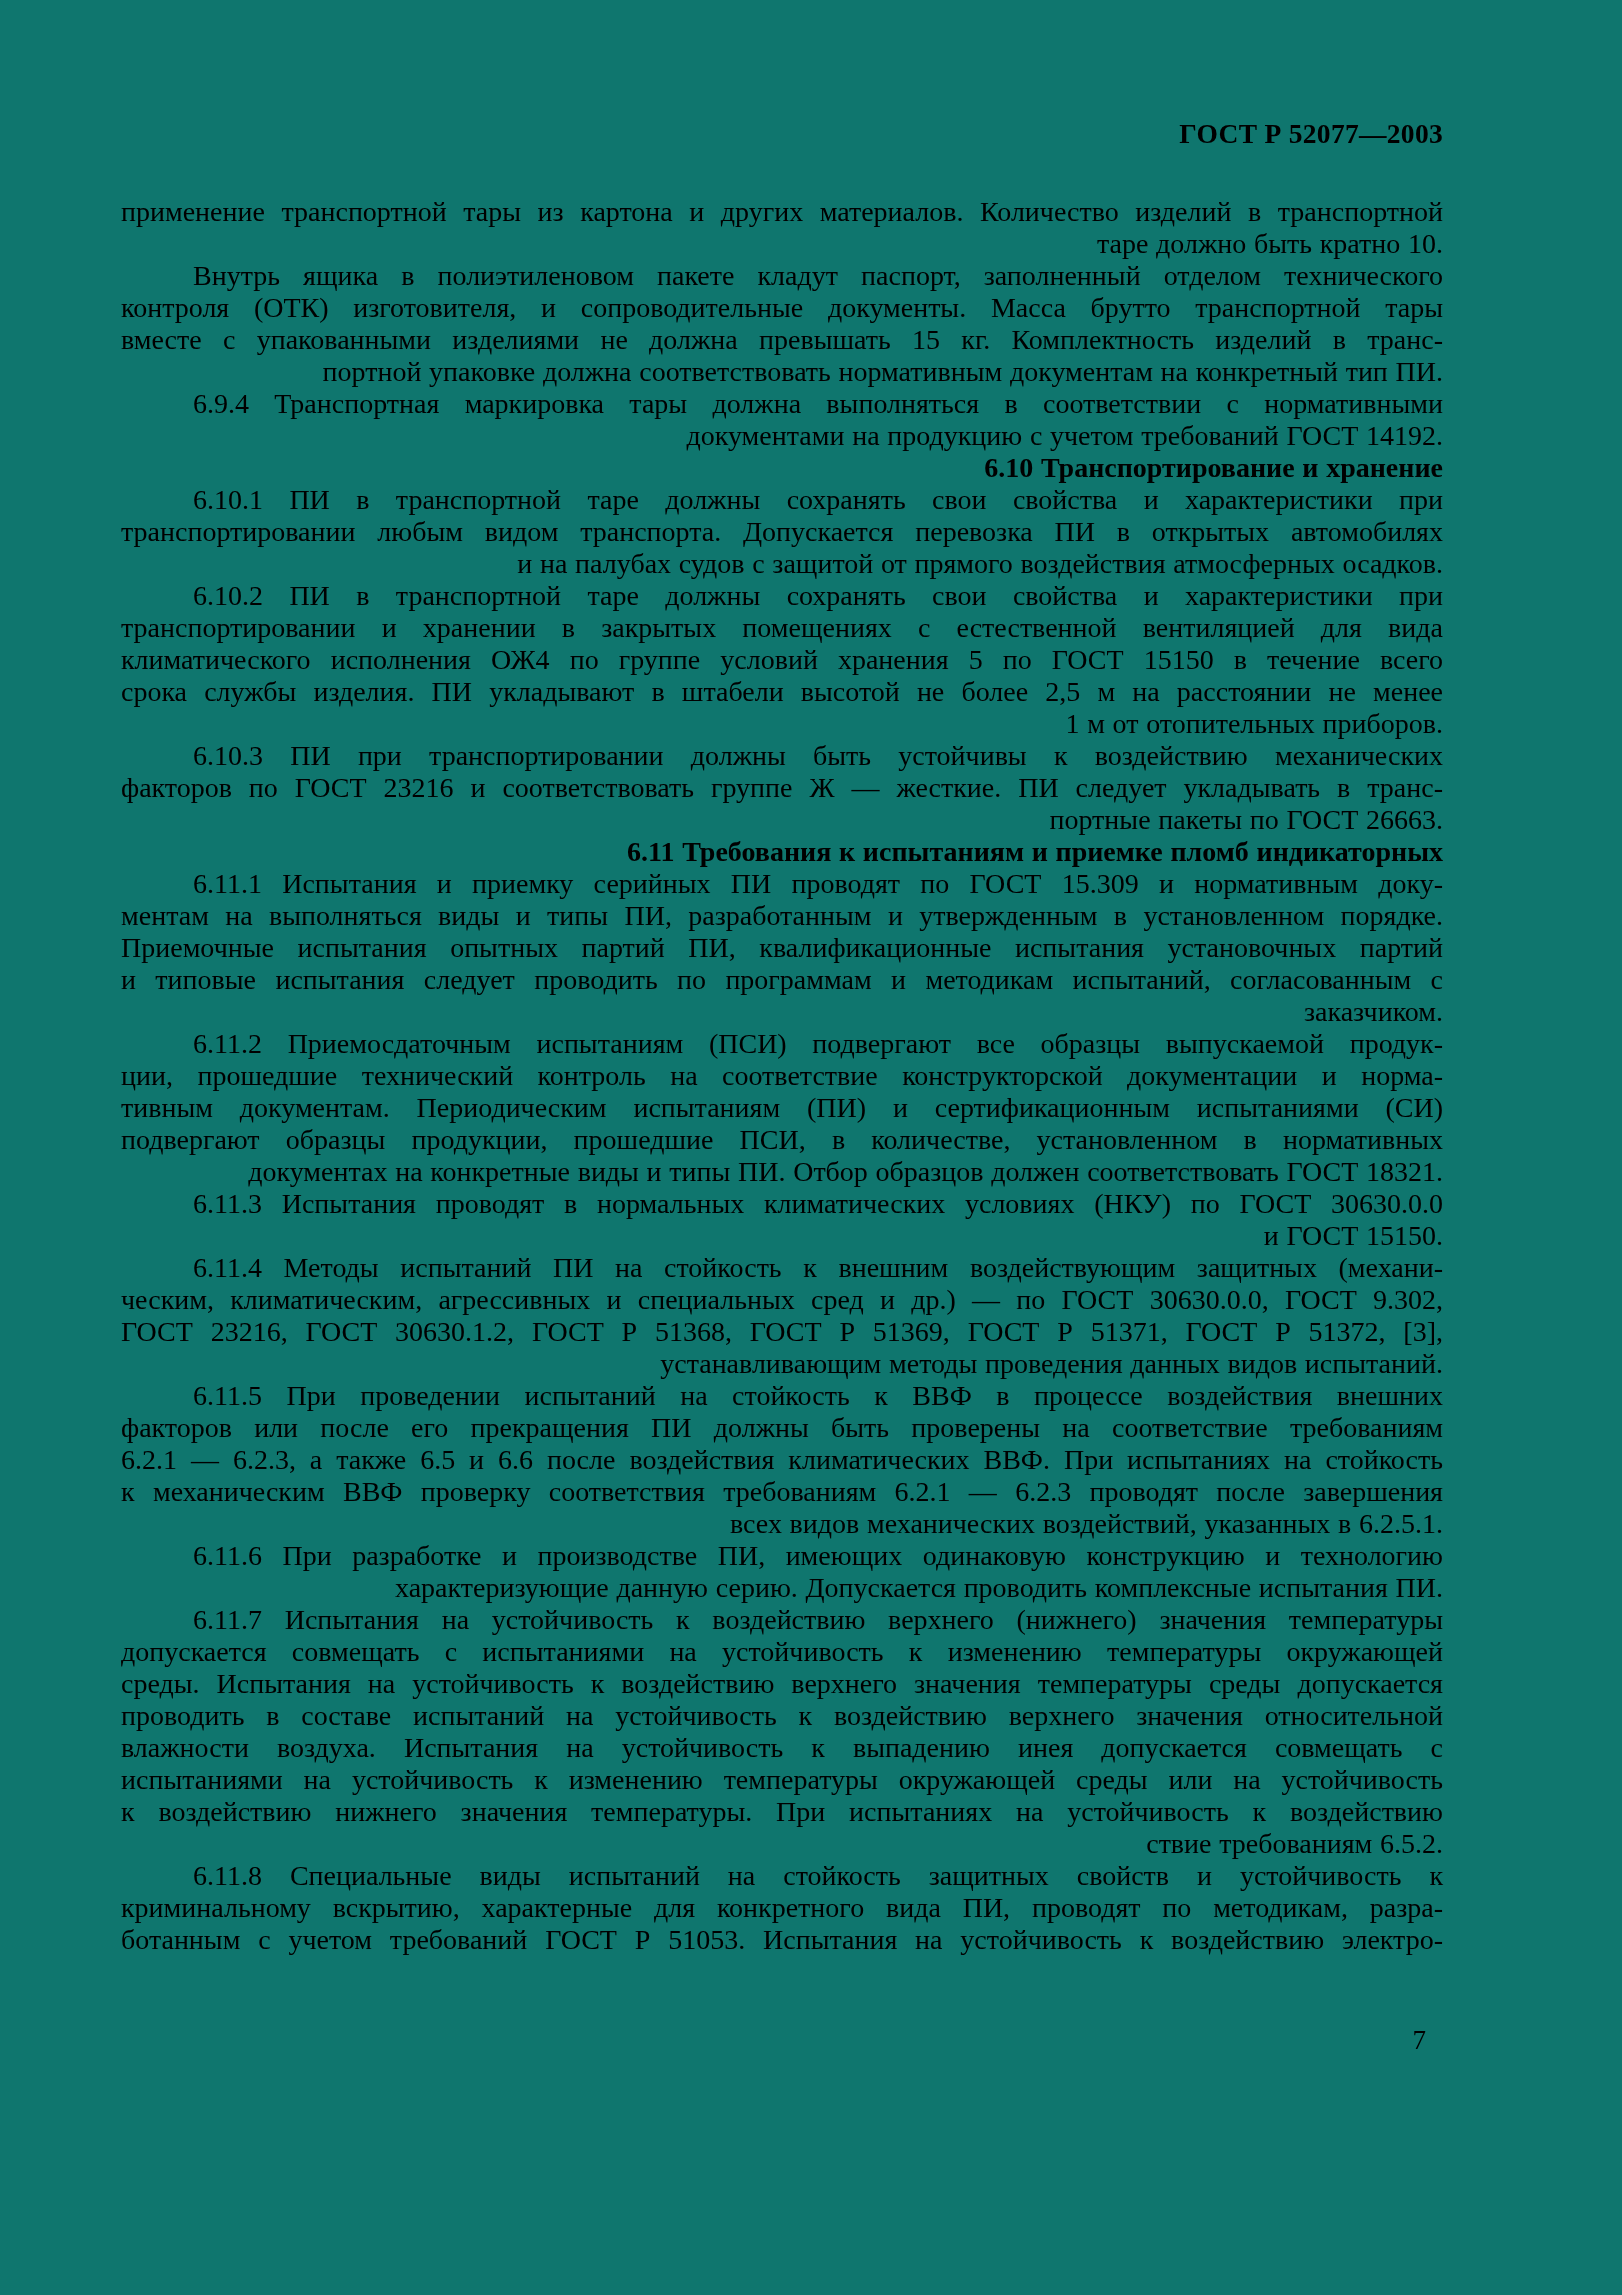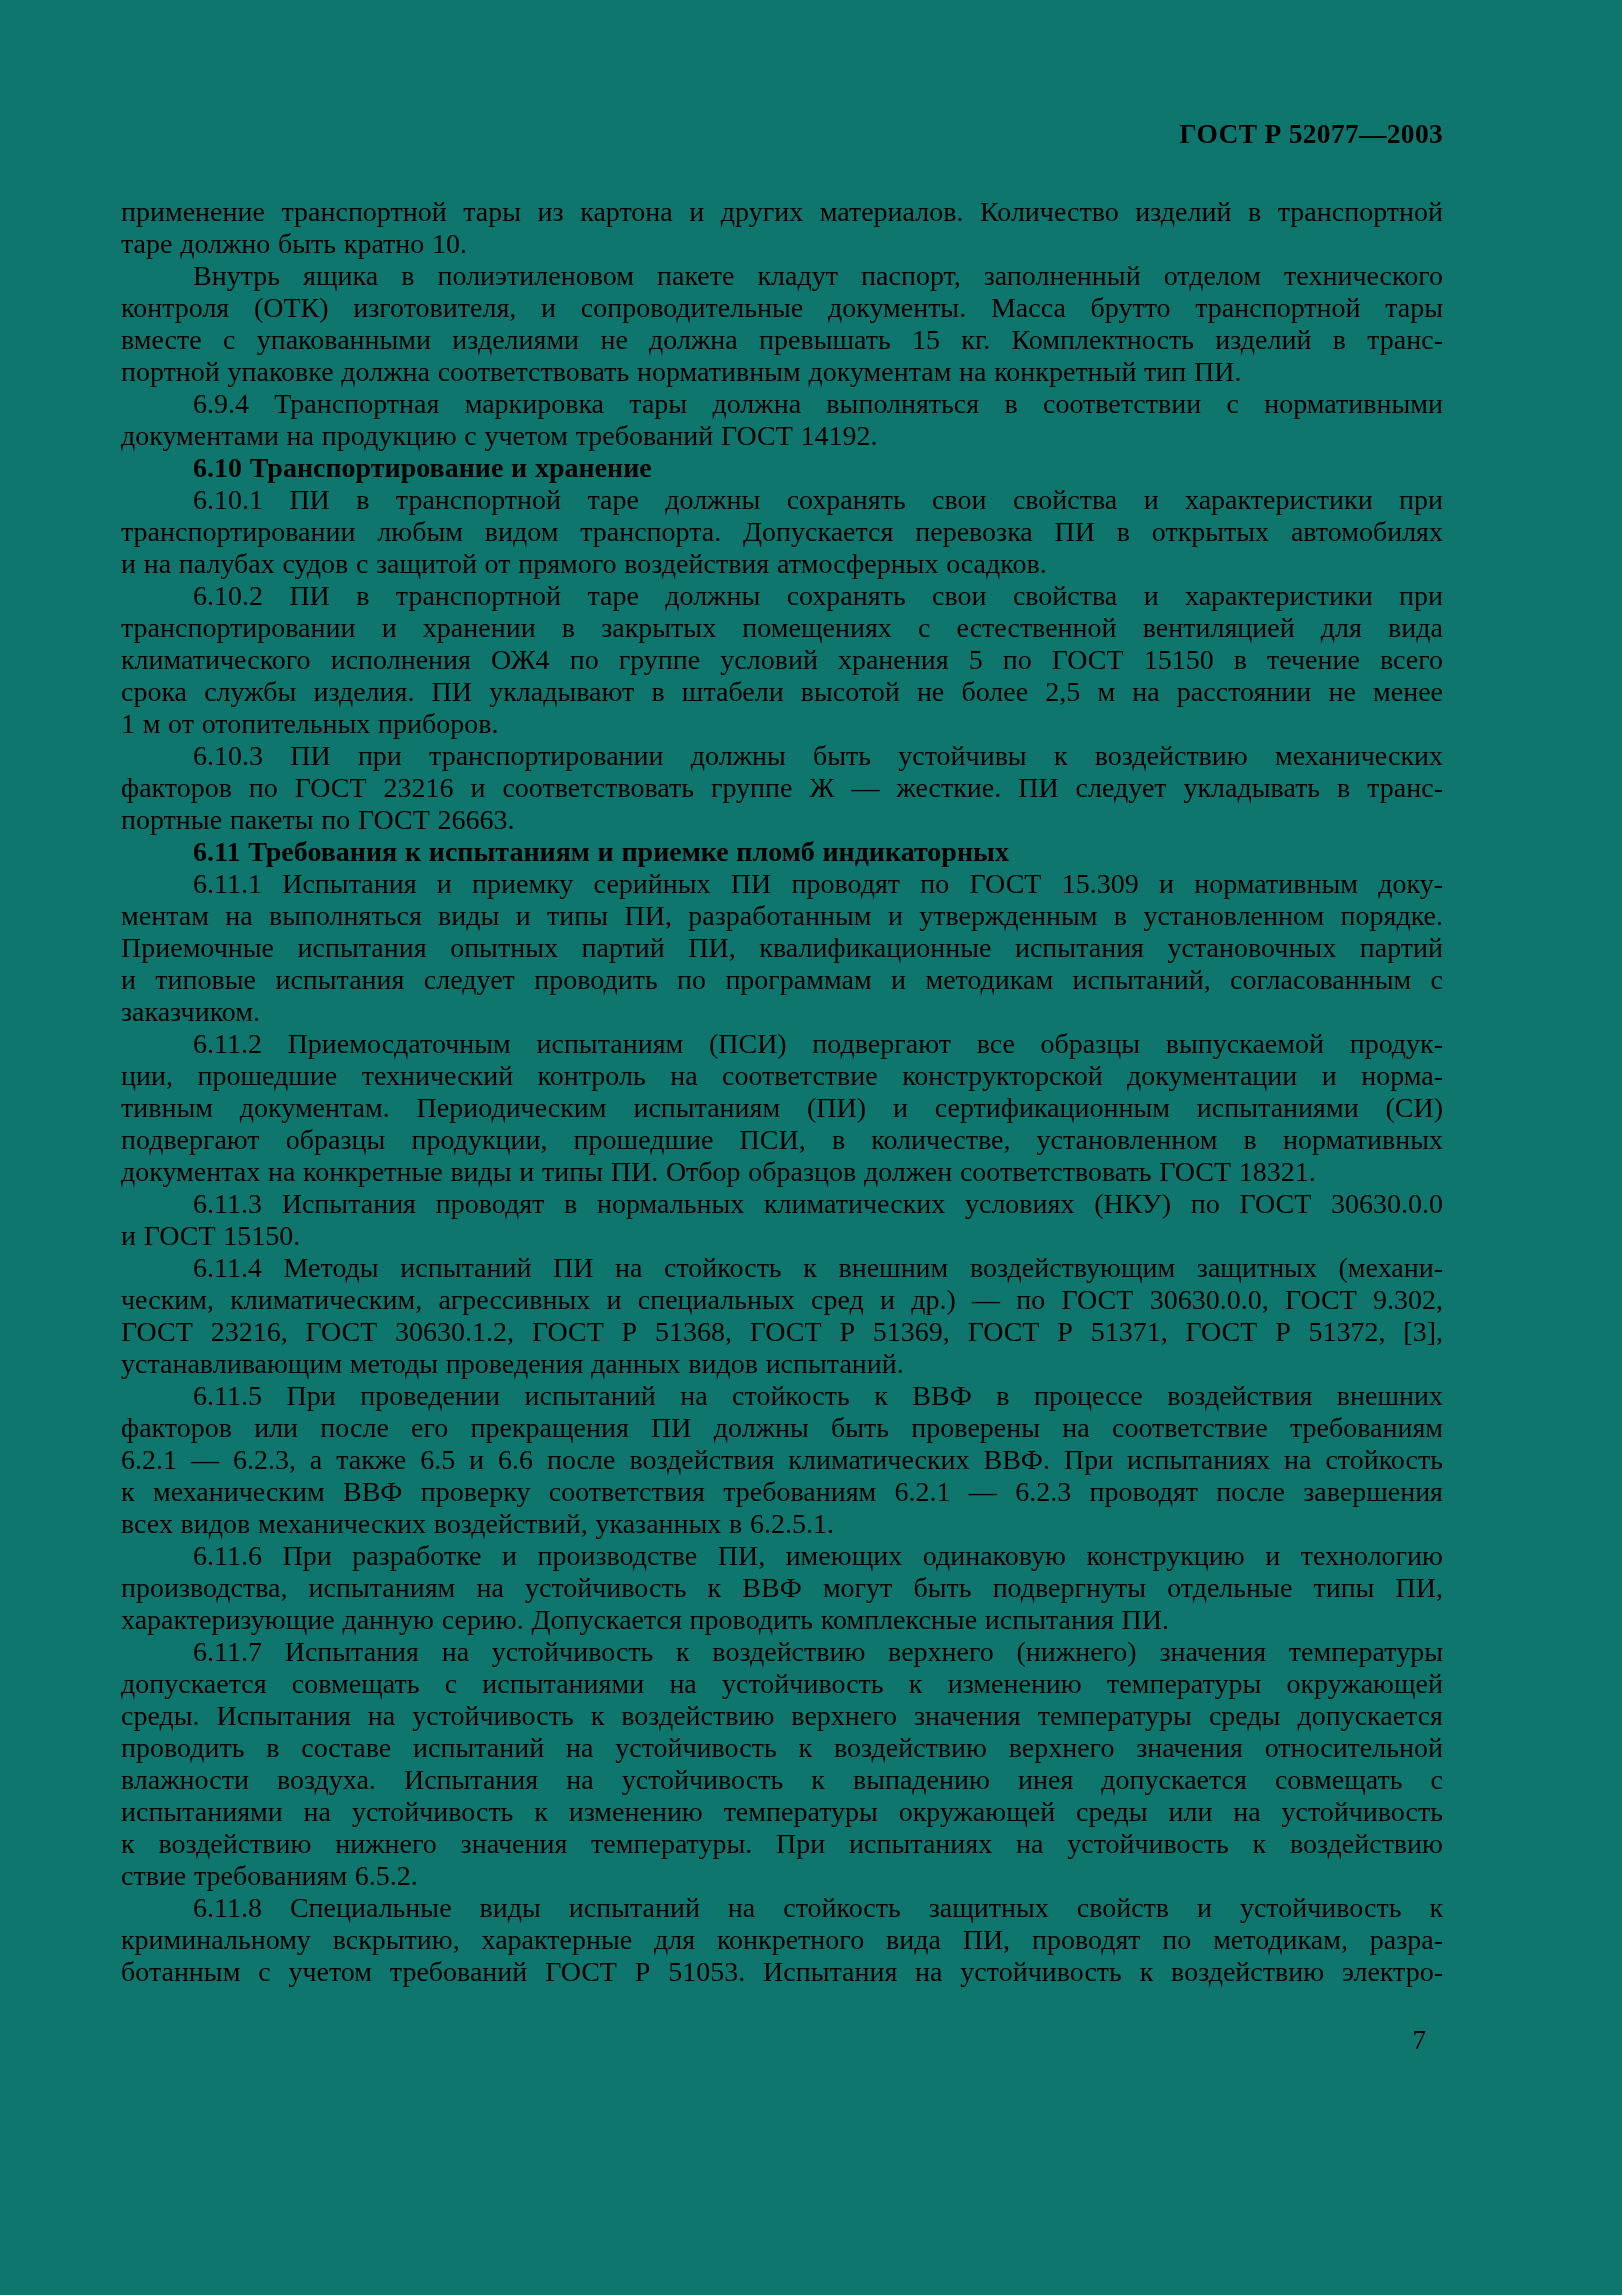--- a/index.html
+++ b/index.html
@@ -30,21 +30,21 @@
   .doc-body {
     position: absolute;
     top: 196px;
     left: 121px;
     width: 1322px;
     font-size: 28px;
   }
   .line {
     height: 32px;
     line-height: 32px;
-    text-align: left;
+    text-align: right;
     word-spacing: 0.7px;
   }
   .line.ind {
     text-indent: 72px;
   }
   .line.b {
     font-weight: bold;
   }
   .line.j {
     text-align: justify;
@@ -104,21 +104,20 @@
       <div class="line ind j">6.11.4 Методы испытаний ПИ на стойкость к внешним воздействующим защитных (механи-</div>
       <div class="line j">ческим, климатическим, агрессивных и специальных сред и др.) — по ГОСТ 30630.0.0, ГОСТ 9.302,</div>
       <div class="line j">ГОСТ 23216, ГОСТ 30630.1.2, ГОСТ Р 51368, ГОСТ Р 51369, ГОСТ Р 51371, ГОСТ Р 51372, [3],</div>
       <div class="line">устанавливающим методы проведения данных видов испытаний.</div>
       <div class="line ind j">6.11.5 При проведении испытаний на стойкость к ВВФ в процессе воздействия внешних</div>
       <div class="line j">факторов или после его прекращения ПИ должны быть проверены на соответствие требованиям</div>
       <div class="line j">6.2.1 — 6.2.3, а также 6.5 и 6.6 после воздействия климатических ВВФ. При испытаниях на стойкость</div>
       <div class="line j">к механическим ВВФ проверку соответствия требованиям 6.2.1 — 6.2.3 проводят после завершения</div>
       <div class="line">всех видов механических воздействий, указанных в 6.2.5.1.</div>
       <div class="line ind j">6.11.6 При разработке и производстве ПИ, имеющих одинаковую конструкцию и технологию</div>
-      <div class="line j">производства, испытаниям на устойчивость к ВВФ могут быть подвергнуты отдельные типы ПИ,</div>
       <div class="line">характеризующие данную серию. Допускается проводить комплексные испытания ПИ.</div>
       <div class="line ind j">6.11.7 Испытания на устойчивость к воздействию верхнего (нижнего) значения температуры</div>
       <div class="line j">допускается совмещать с испытаниями на устойчивость к изменению температуры окружающей</div>
       <div class="line j">среды. Испытания на устойчивость к воздействию верхнего значения температуры среды допускается</div>
       <div class="line j">проводить в составе испытаний на устойчивость к воздействию верхнего значения относительной</div>
       <div class="line j">влажности воздуха. Испытания на устойчивость к выпадению инея допускается совмещать с</div>
       <div class="line j">испытаниями на устойчивость к изменению температуры окружающей среды или на устойчивость</div>
       <div class="line j">к воздействию нижнего значения температуры. При испытаниях на устойчивость к воздействию</div>
       <div class="line">ствие требованиям 6.5.2.</div>
       <div class="line ind j">6.11.8 Специальные виды испытаний на стойкость защитных свойств и устойчивость к</div>

